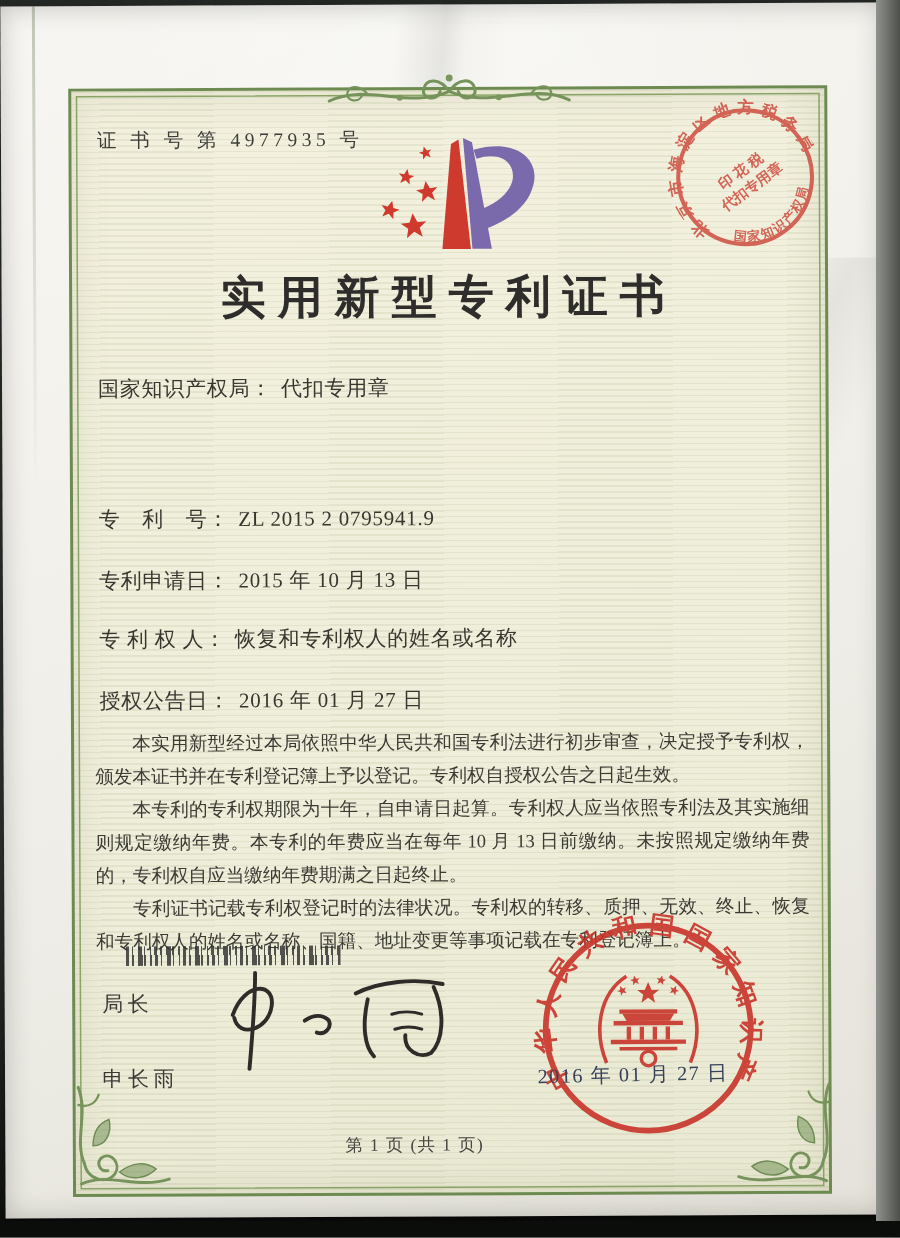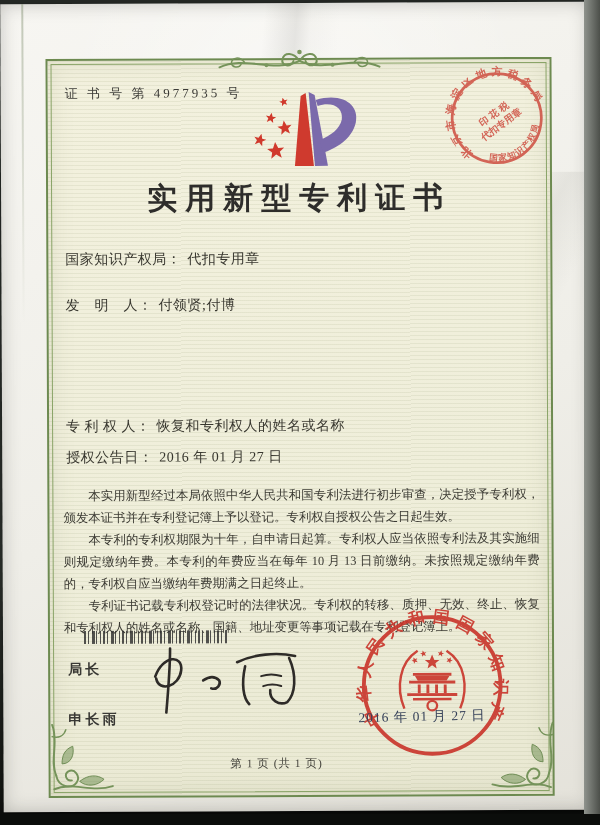--- a/index.html
+++ b/index.html
@@ -39,36 +39,36 @@
   .cert::before{content:"";position:absolute;inset:3px;border:1px solid #8aa468;pointer-events:none;}
 
   .cert-number{position:absolute;left:17px;top:24px;font-size:13px;letter-spacing:3px;color:#3d3c38;}
 
   .logo{position:absolute;left:190px;top:28px;width:150px;height:84px;}
   .title{position:absolute;left:0;top:118px;width:100%;text-align:center;
     font-size:30px;font-weight:bold;letter-spacing:8px;color:#2e2d2b;}
 
   .field{position:absolute;left:17px;font-size:14px;color:#38372f;letter-spacing:.5px;white-space:nowrap;}
   .field .lbl{margin-right:6px;}
-  .f0{top:190px}.f1{top:236px}.f2{top:277px}.f3{top:318px}.f4{top:357px}.f5{top:388px}
+  .f0{top:190px}.f1{top:236px}.f2{top:277px}.f3{top:318px}.f4{top:357px}.f5{top:398px}
 
   .body-text{position:absolute;left:14px;top:424px;width:476px;color:#3b3a33;
     font-size:12.4px;line-height:1.78;text-align:justify;}
   .body-text p{margin:0;text-indent:2em;}
 
   .barcode{position:absolute;left:34px;top:570px;width:143px;height:13px;opacity:.82;
     background:repeating-linear-gradient(90deg,
       #2e2e2e 0 2px, transparent 2px 4px,
       #2e2e2e 4px 5px, transparent 5px 8px,
       #2e2e2e 8px 11px, transparent 11px 12px,
       #2e2e2e 12px 13px, transparent 13px 16px,
       #2e2e2e 16px 17px, transparent 17px 19px);}
 
   .signer{position:absolute;left:18px;top:600px;font-family:"Liberation Sans","DejaVu Sans",sans-serif;
-    font-weight:bold;color:#3a3935;font-size:14px;letter-spacing:3px;}
+    font-weight:normal;color:#3a3935;font-size:14px;letter-spacing:3px;}
   .signer .name{display:block;margin-top:32px;}
   .signature{position:absolute;left:87px;top:582px;width:185px;height:78px;}
 
   .office-seal{position:absolute;left:305px;top:549px;width:154px;height:154px;opacity:.9;}
   .grant-date{position:absolute;left:308px;top:648px;width:170px;font-size:13.5px;color:#37425a;
     letter-spacing:1px;transform:rotate(-1deg);white-space:nowrap;}
   .page-footer{position:absolute;left:0;top:696px;width:100%;text-align:center;font-size:11.5px;
     color:#44433c;letter-spacing:1px;transform:translateX(-25px);}
 
   .tax-seal{position:absolute;left:399px;top:9px;width:100px;height:100px;opacity:.8;
@@ -150,22 +150,25 @@
         <use href="#star-shape" transform="translate(22,52) scale(0.65) rotate(15)"></use>
         <use href="#star-shape" transform="translate(38,63) scale(0.9) rotate(-5)"></use>
       </g>
     </svg>
 
     <div class="title">实用新型专利证书</div>
 
     <div class="field f0">
       <span class="lbl">国家知识产权局：</span><span>代扣专用章</span>
     </div>
-    <div class="field f1">
-      <span class="lbl">发　明　人：</span><span>付领贤;付博</span>
+    <div class="field f2">
+      <span class="lbl">专　利　号：</span><span>ZL 2015 2 0795941.9</span>
+    </div>
+    <div class="field f3">
+      <span class="lbl">专利申请日：</span><span>2015 年 10 月 13 日</span>
     </div>
     <div class="field f4">
       <span class="lbl">专 利 权 人：</span><span>恢复和专利权人的姓名或名称</span>
     </div>
     <div class="field f5">
       <span class="lbl">授权公告日：</span><span>2016 年 01 月 27 日</span>
     </div>
 
     <div class="body-text">
       <p>本实用新型经过本局依照中华人民共和国专利法进行初步审查，决定授予专利权，颁发本证书并在专利登记簿上予以登记。专利权自授权公告之日起生效。</p>

